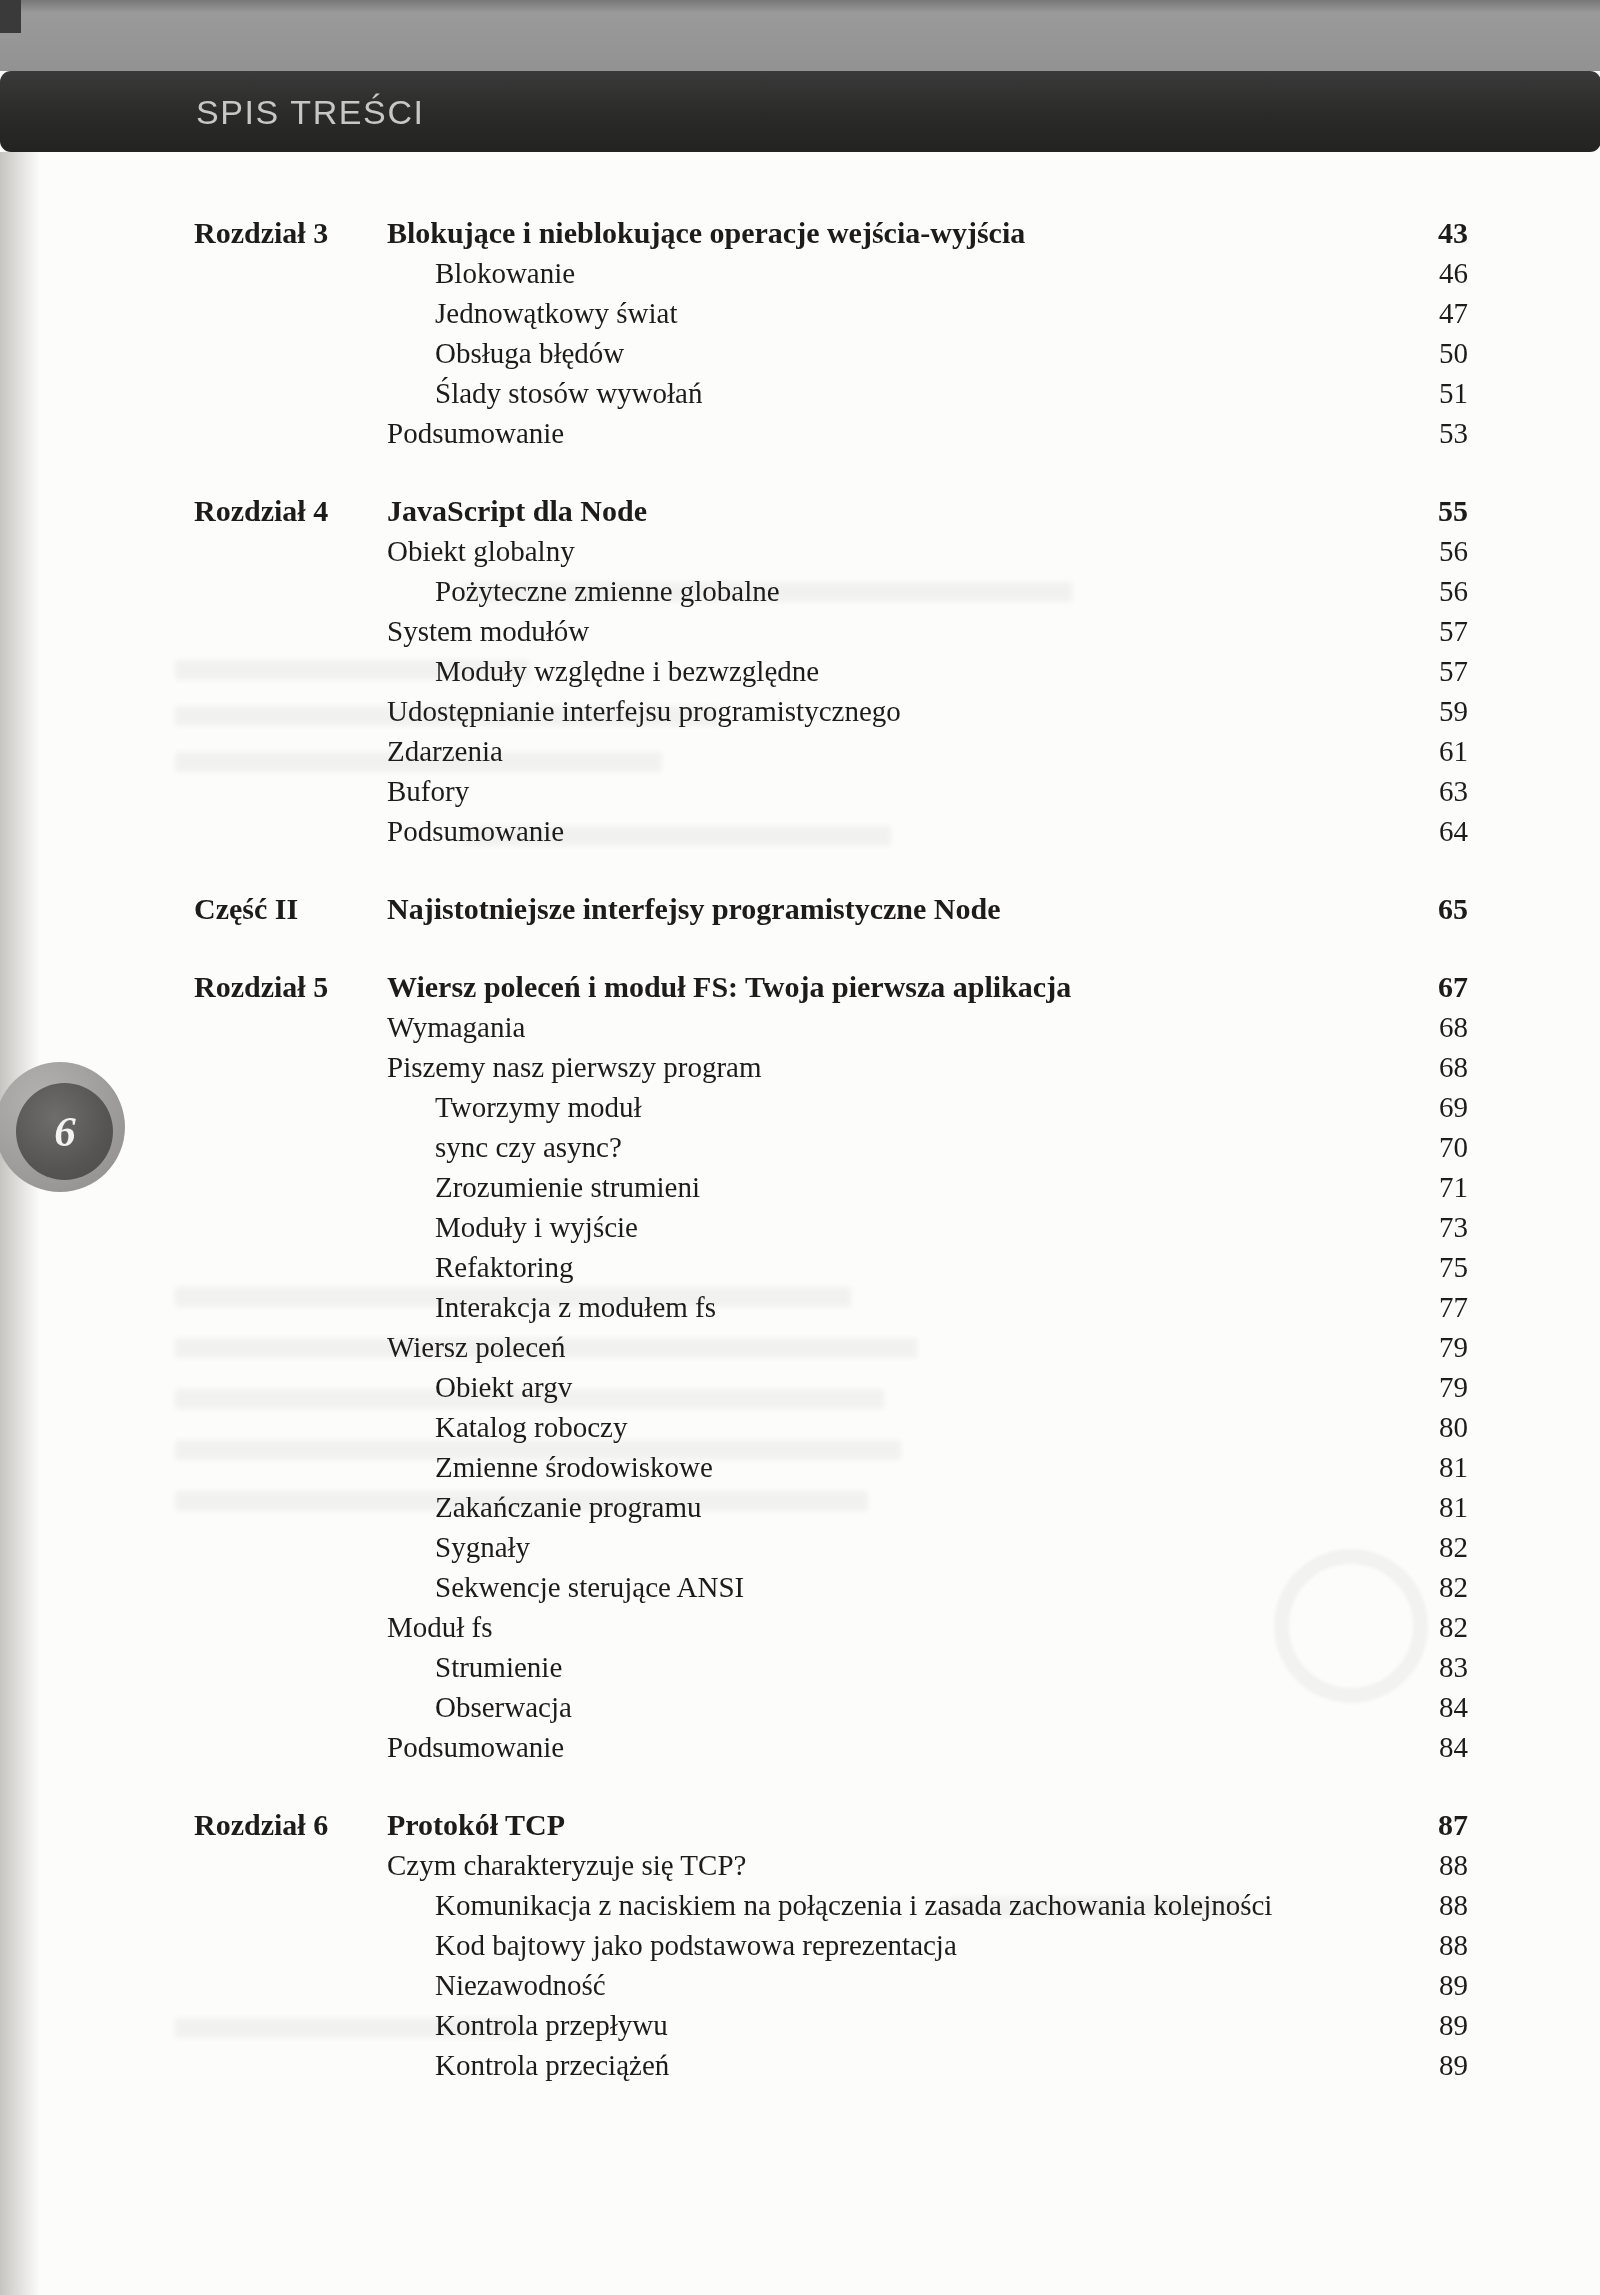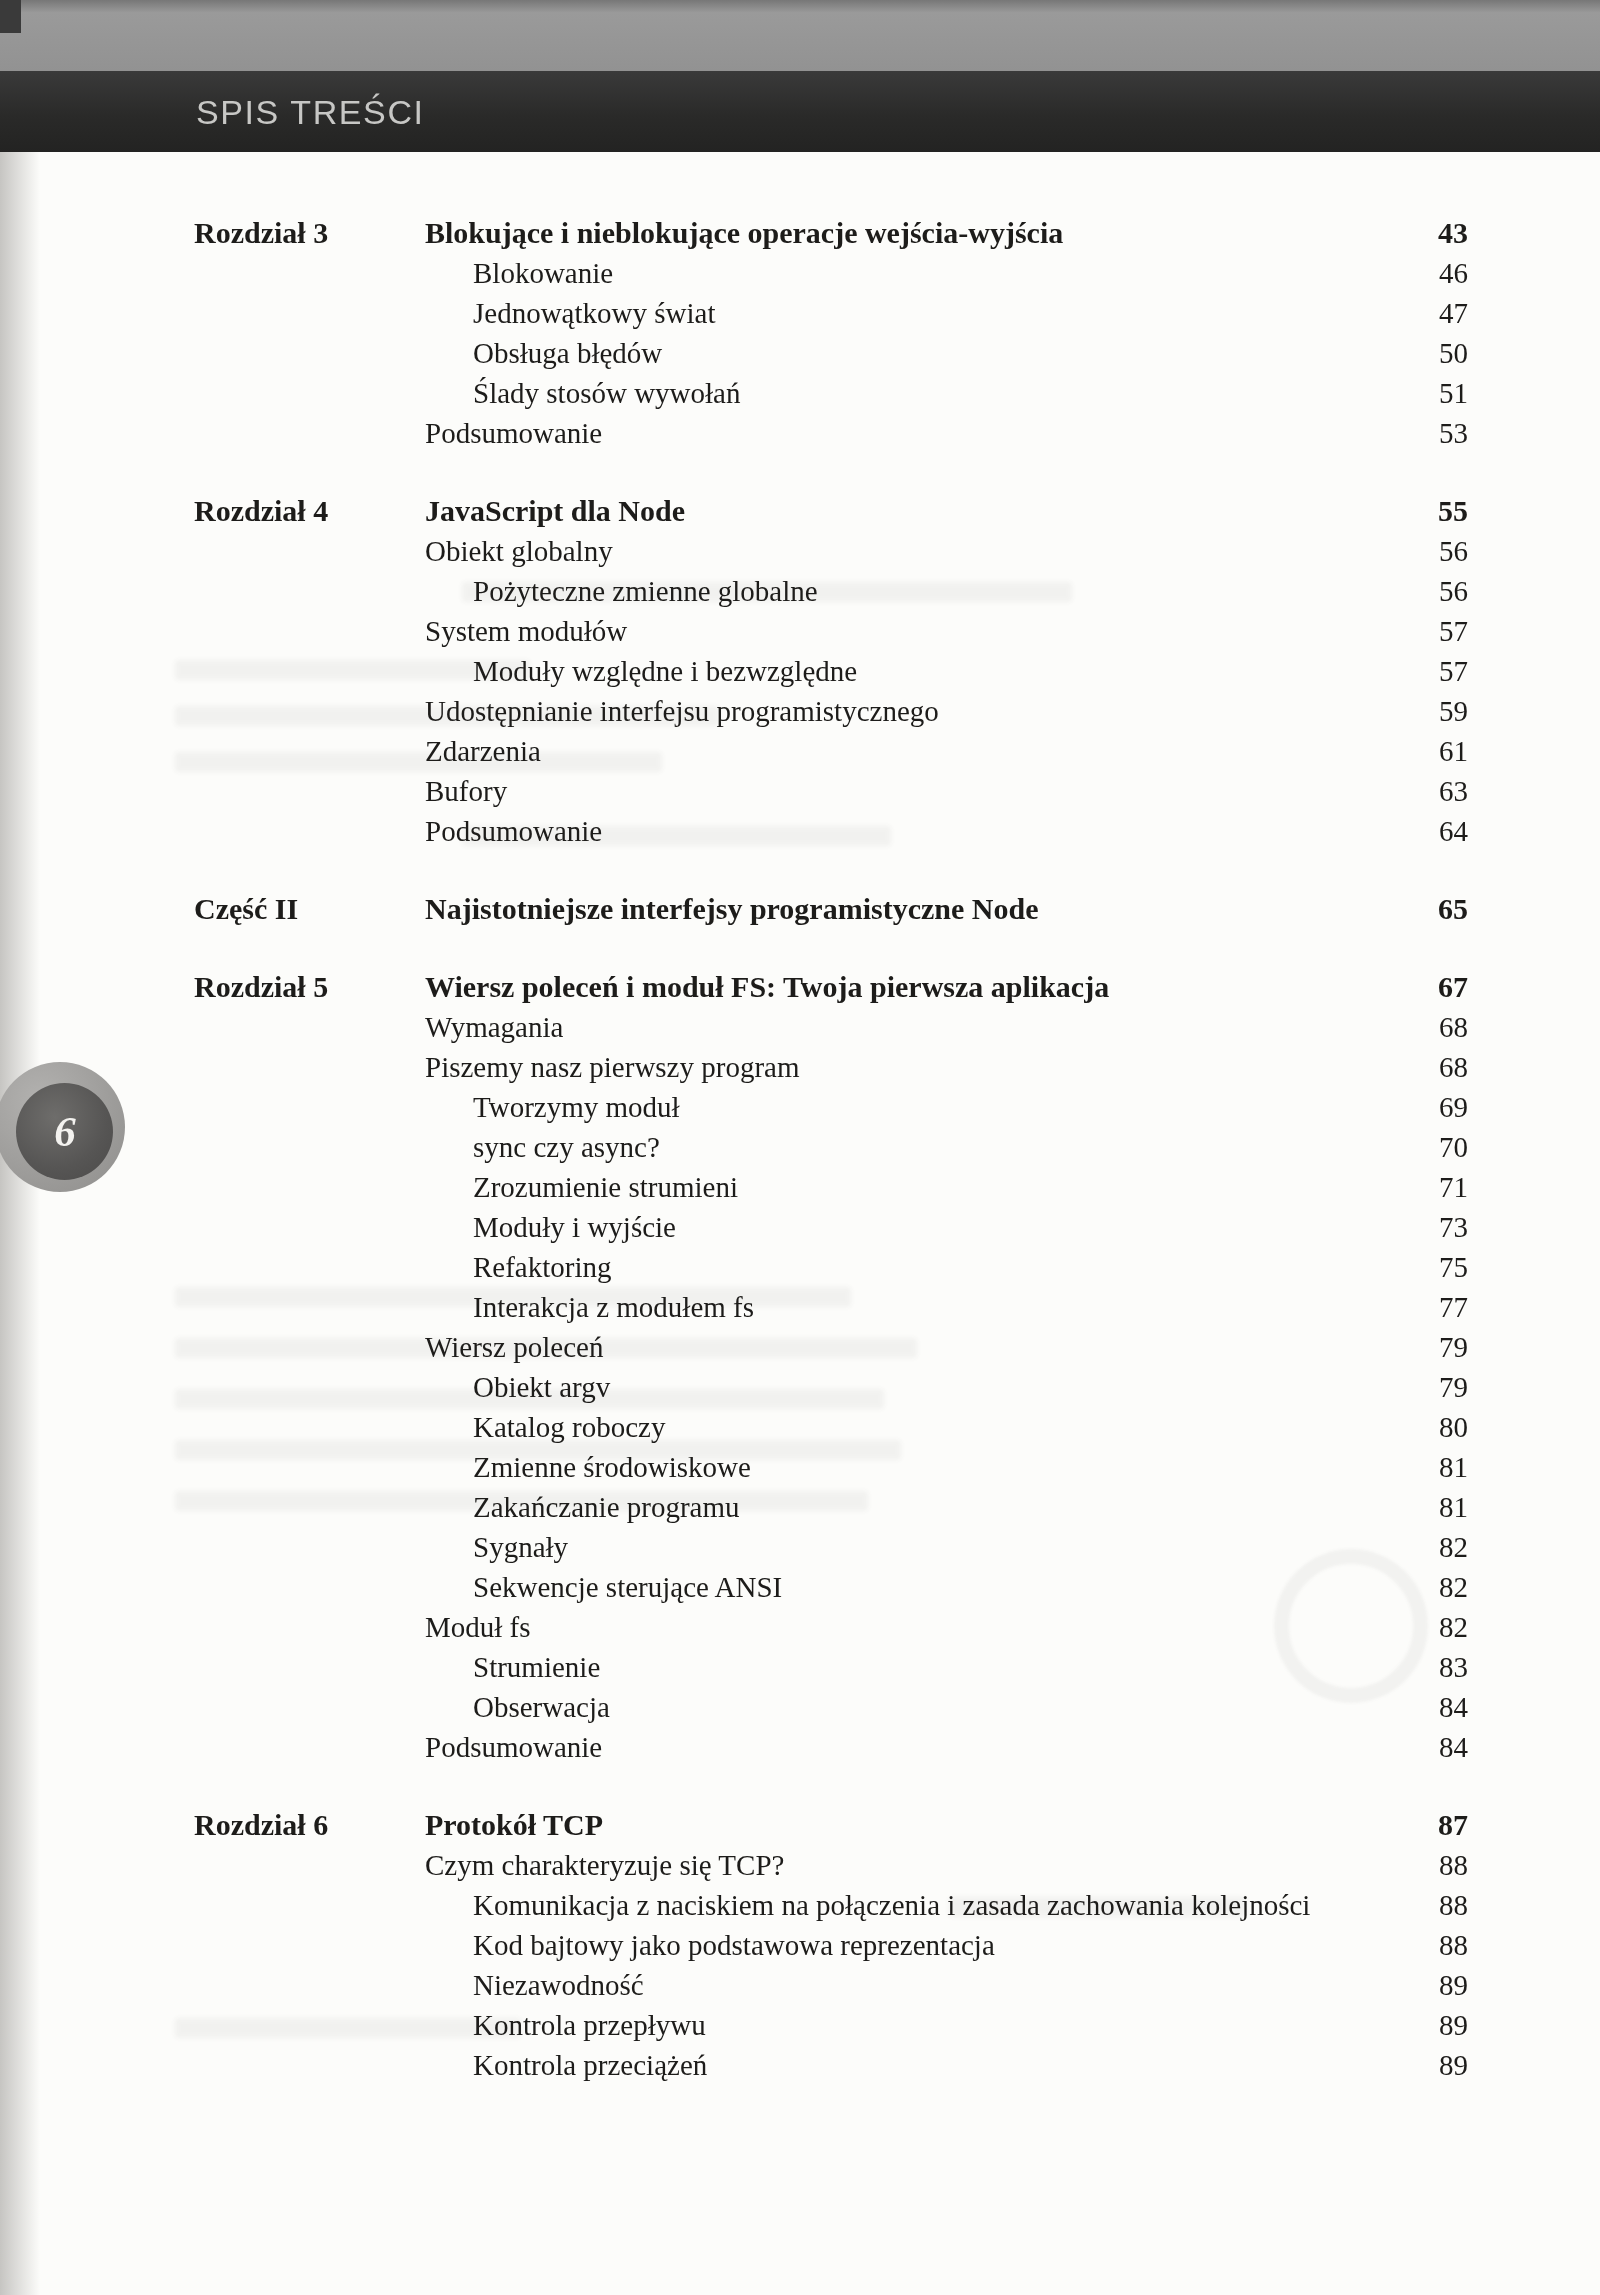--- a/index.html
+++ b/index.html
@@ -20,20 +20,21 @@
   }
   .top-strip-notch {
     position: absolute; top: 0; left: 0; width: 21.4px; height: 33px;
     background: #3a3a3a;
   }
 
   
   .header-bar {
     position: absolute; top: 71px; left: 0; width: 100%; height: 81px;
     background: linear-gradient(180deg, #3a3a3a 0%, #2a2a29 55%, #232322 100%);
+    border-radius: 11px;
   }
   .header-title {
     position: absolute; left: 196px; top: 50%; transform: translateY(-50%);
     font-family: "Liberation Sans", sans-serif;
     font-size: 34px; letter-spacing: 1.6px; color: #c7c7c5;
   }
 
   
   .left-edge {
     position: absolute; left: 0; top: 152px; bottom: 0; width: 40px;
@@ -63,21 +64,21 @@
   }
   .toc-section + .toc-section { margin-top: 38px; }
   .toc-row {
     display: flex; align-items: baseline;
     font-size: 29px; line-height: 40px;
   }
   .toc-row.chapter { font-weight: bold; font-size: 30px; padding-left: 194px; justify-content: space-between; }
   .toc-row.chapter .label { flex: 0 0 193px; }
   .toc-row.level1 { padding-left: 387px; }
   .toc-row.level2 { padding-left: 435px; }
-  .toc-row .text { white-space: nowrap; margin-left: 38px; }
+  .toc-row .text { white-space: nowrap; }
   .toc-row .page { margin-left: auto; text-align: right; min-width: 74px; }
 
   
   .ghost {
     position: absolute; height: 20px; background: #4a4a48;
     opacity: 0.055; filter: blur(2.5px); border-radius: 3.3px;
     pointer-events: none;
   }
   .ghost-ring {
     position: absolute; left: 1274px; top: 1549px; width: 124px; height: 124px;

